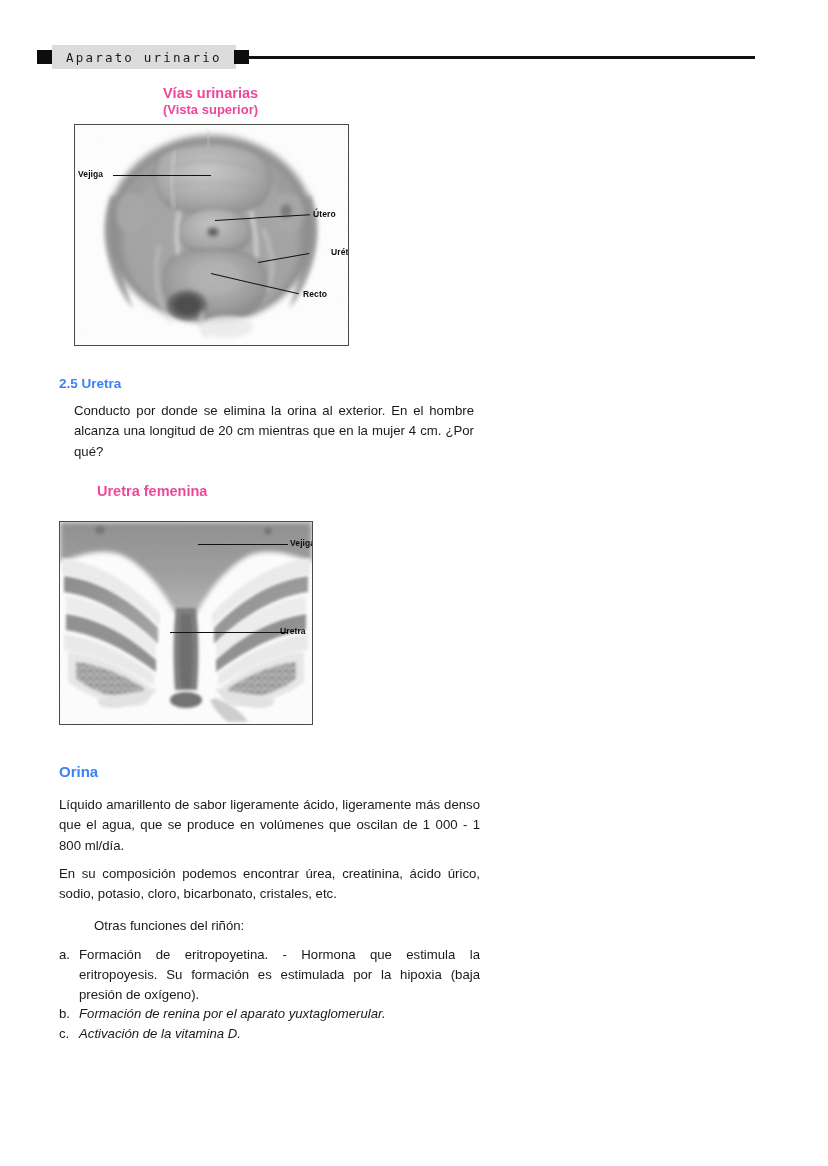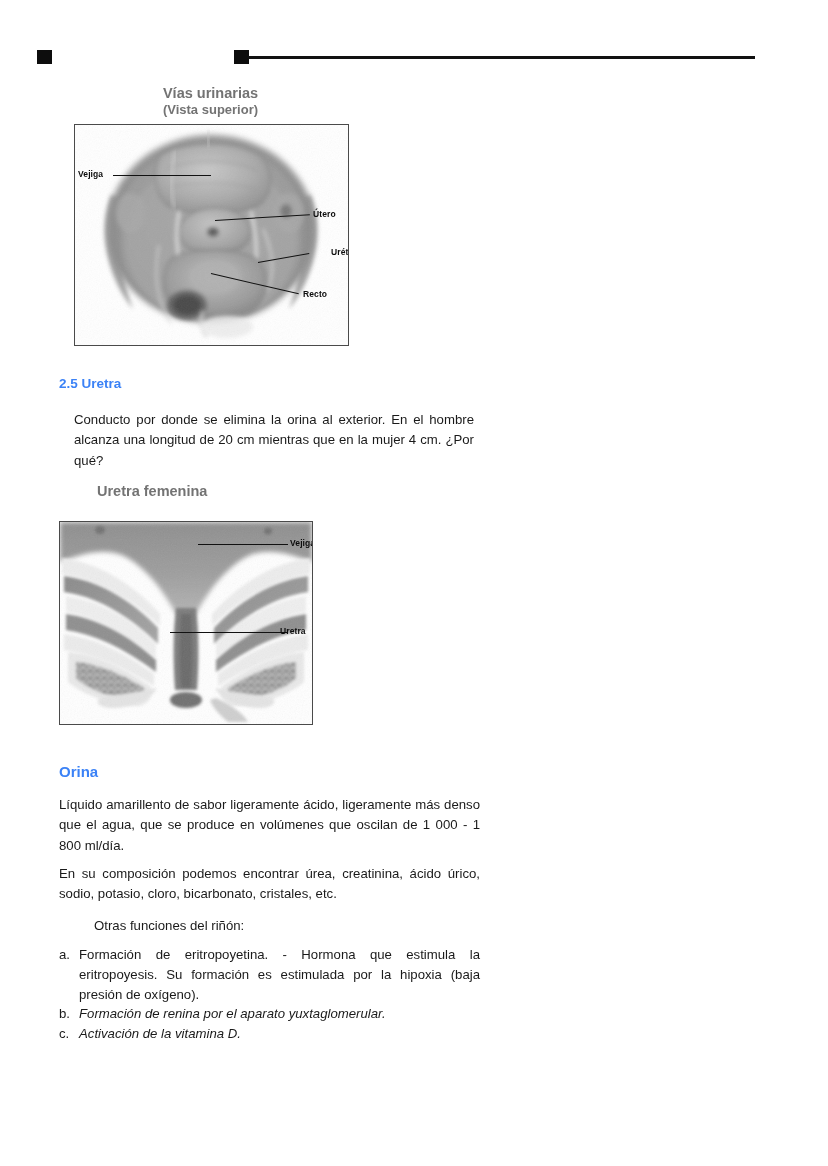--- a/index.html
+++ b/index.html
@@ -57,21 +57,21 @@
     top: 11px;
     width: 507px;
     height: 3px;
     background: #111111;
   }
 
   
   .fig-title {
     position: absolute;
     font-weight: bold;
-    color: #737373;
+    color: #ec4899;
     text-align: center;
     line-height: 1.25;
   }
   #fig1-title {
     left: 74px;
     top: 84px;
     width: 273px;
     font-size: 14.5px;
   }
   #fig1-title .sub { font-size: 13px; }
@@ -145,20 +145,23 @@
     flex: 1 1 auto;
     text-align: justify;
   }
   .list-text.nojust { text-align: left; font-style: italic; }
 </style>
 </head>
 <body>
 
 <div class="header-band">
   <div class="header-sq left"></div>
+  <div class="header-chip">
+    <span class="header-chip-text">Aparato urinario</span>
+  </div>
   <div class="header-sq right"></div>
   <div class="header-rule"></div>
 </div>
 
 <div class="fig-title" id="fig1-title">
   <div>Vías  urinarias</div>
   <div class="sub">(Vista  superior)</div>
 </div>
 
 <div class="fig-frame" id="fig1">
@@ -262,21 +265,21 @@
   <div class="fig-label" style="left:238px; top:84px;">Útero</div>
 
   <div class="leader" style="left:183px; top:137px; width:52px; transform: rotate(-10deg); transform-origin: left center;"></div>
   <div class="fig-label" style="left:236px; top:122px;margin-left:20px;">Uréter</div>
 
   <div class="leader" style="left:136px; top:148px; width:90px; transform: rotate(13deg); transform-origin: left center;"></div>
   <div class="fig-label" style="left:228px; top:164px;">Recto</div>
 </div>
 
 <div class="h-section" style="left:59px; top:376px;">2.5 Uretra</div>
-<div class="para" style="left:74px; top:410px; width:400px;">Conducto por donde se elimina la orina al exterior. En el hombre alcanza una longitud de 20  cm mientras que en la mujer 4 cm. ¿Por qué?</div>
+<div class="para" style="left:74px; top:401px; width:400px;">Conducto por donde se elimina la orina al exterior. En el hombre alcanza una longitud de 20  cm mientras que en la mujer 4 cm. ¿Por qué?</div>
 
 <div class="fig-title" id="fig2-title">Uretra femenina</div>
 
 <div class="fig-frame" id="fig2">
   <svg class="fig-svg" viewBox="0 0 252 202" preserveAspectRatio="none">
     <defs>
       <linearGradient id="f2bladG" x1="0" y1="0" x2="0" y2="1">
         <stop offset="0%" stop-color="#8e8e8e"></stop>
         <stop offset="55%" stop-color="#9d9d9d"></stop>
         <stop offset="100%" stop-color="#b4b4b4"></stop>

